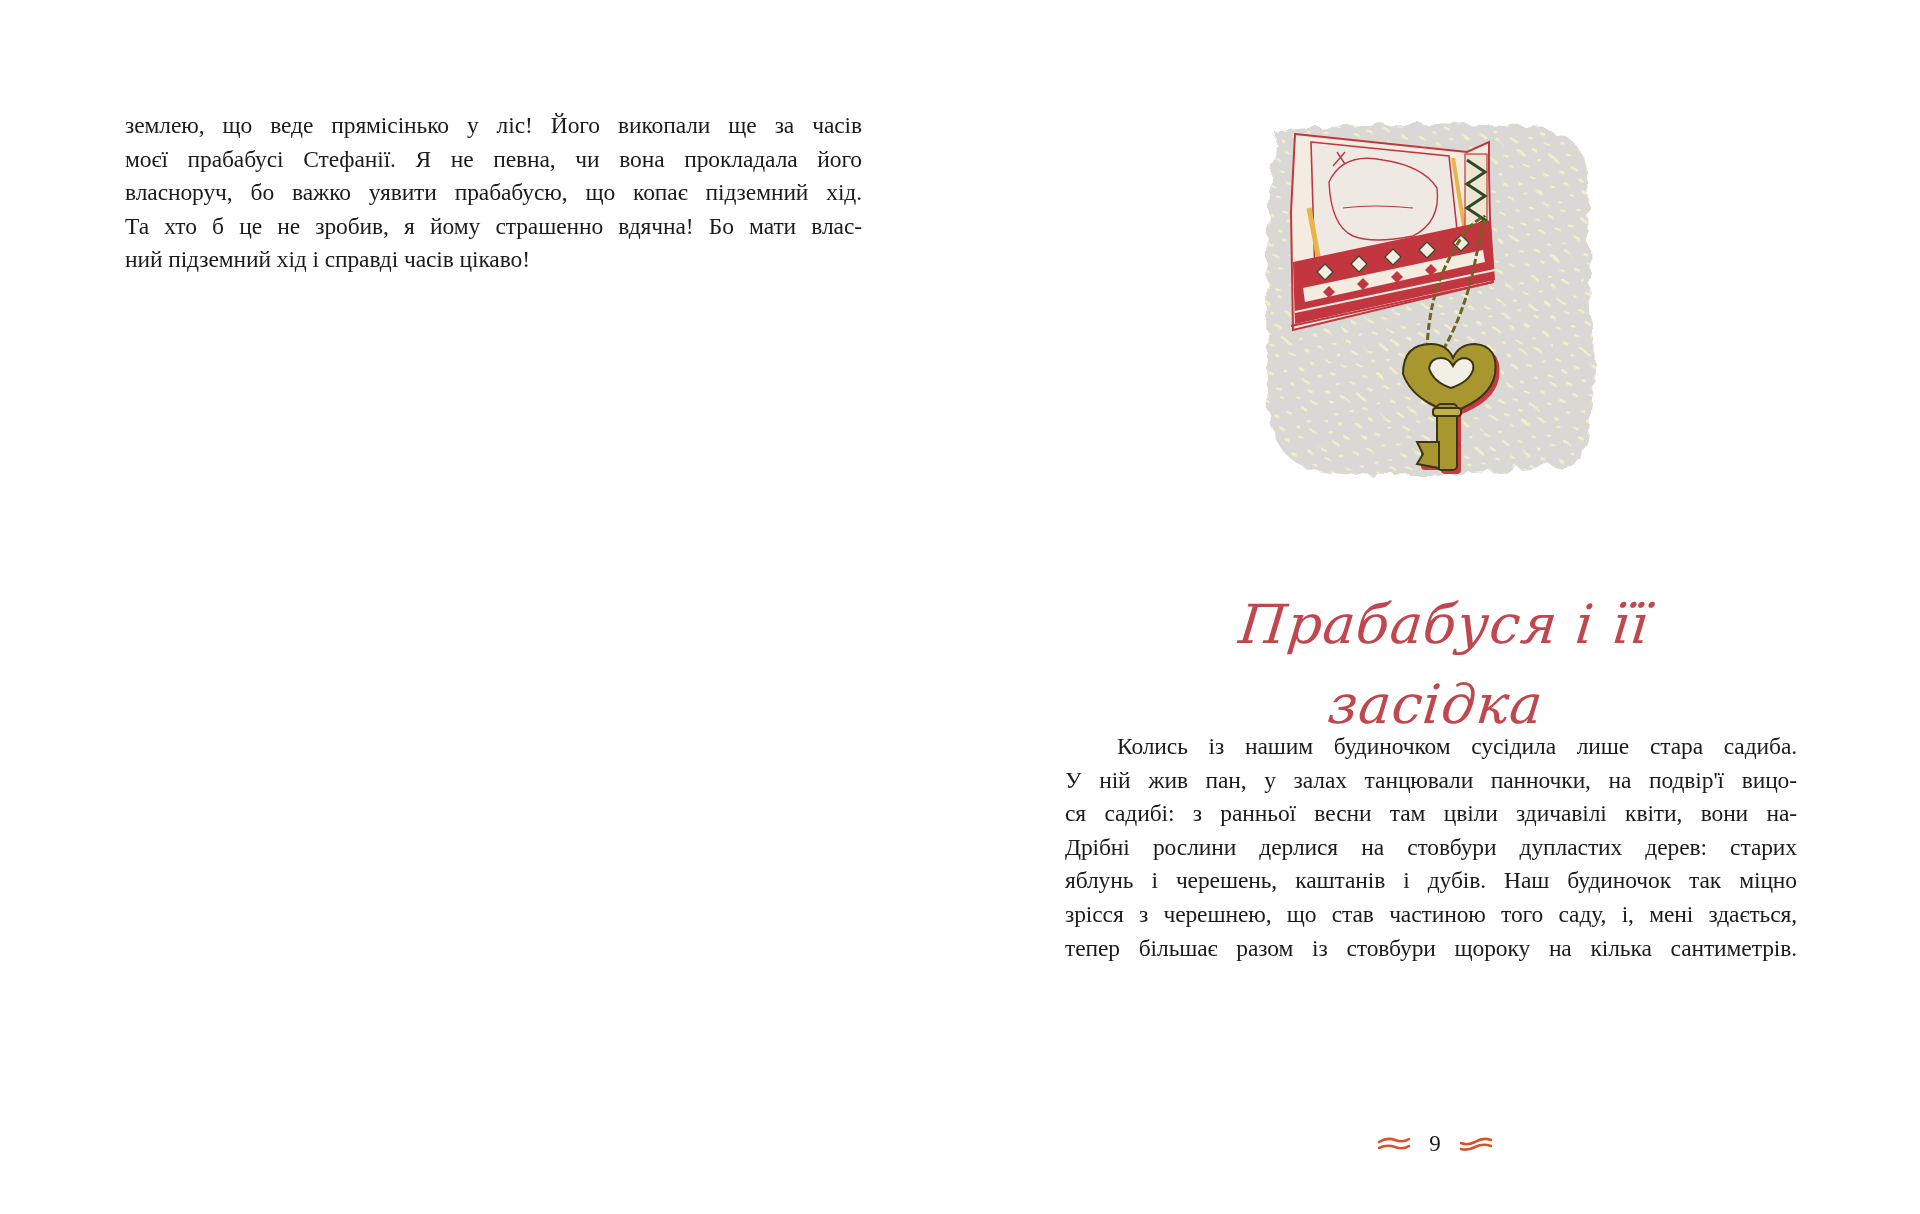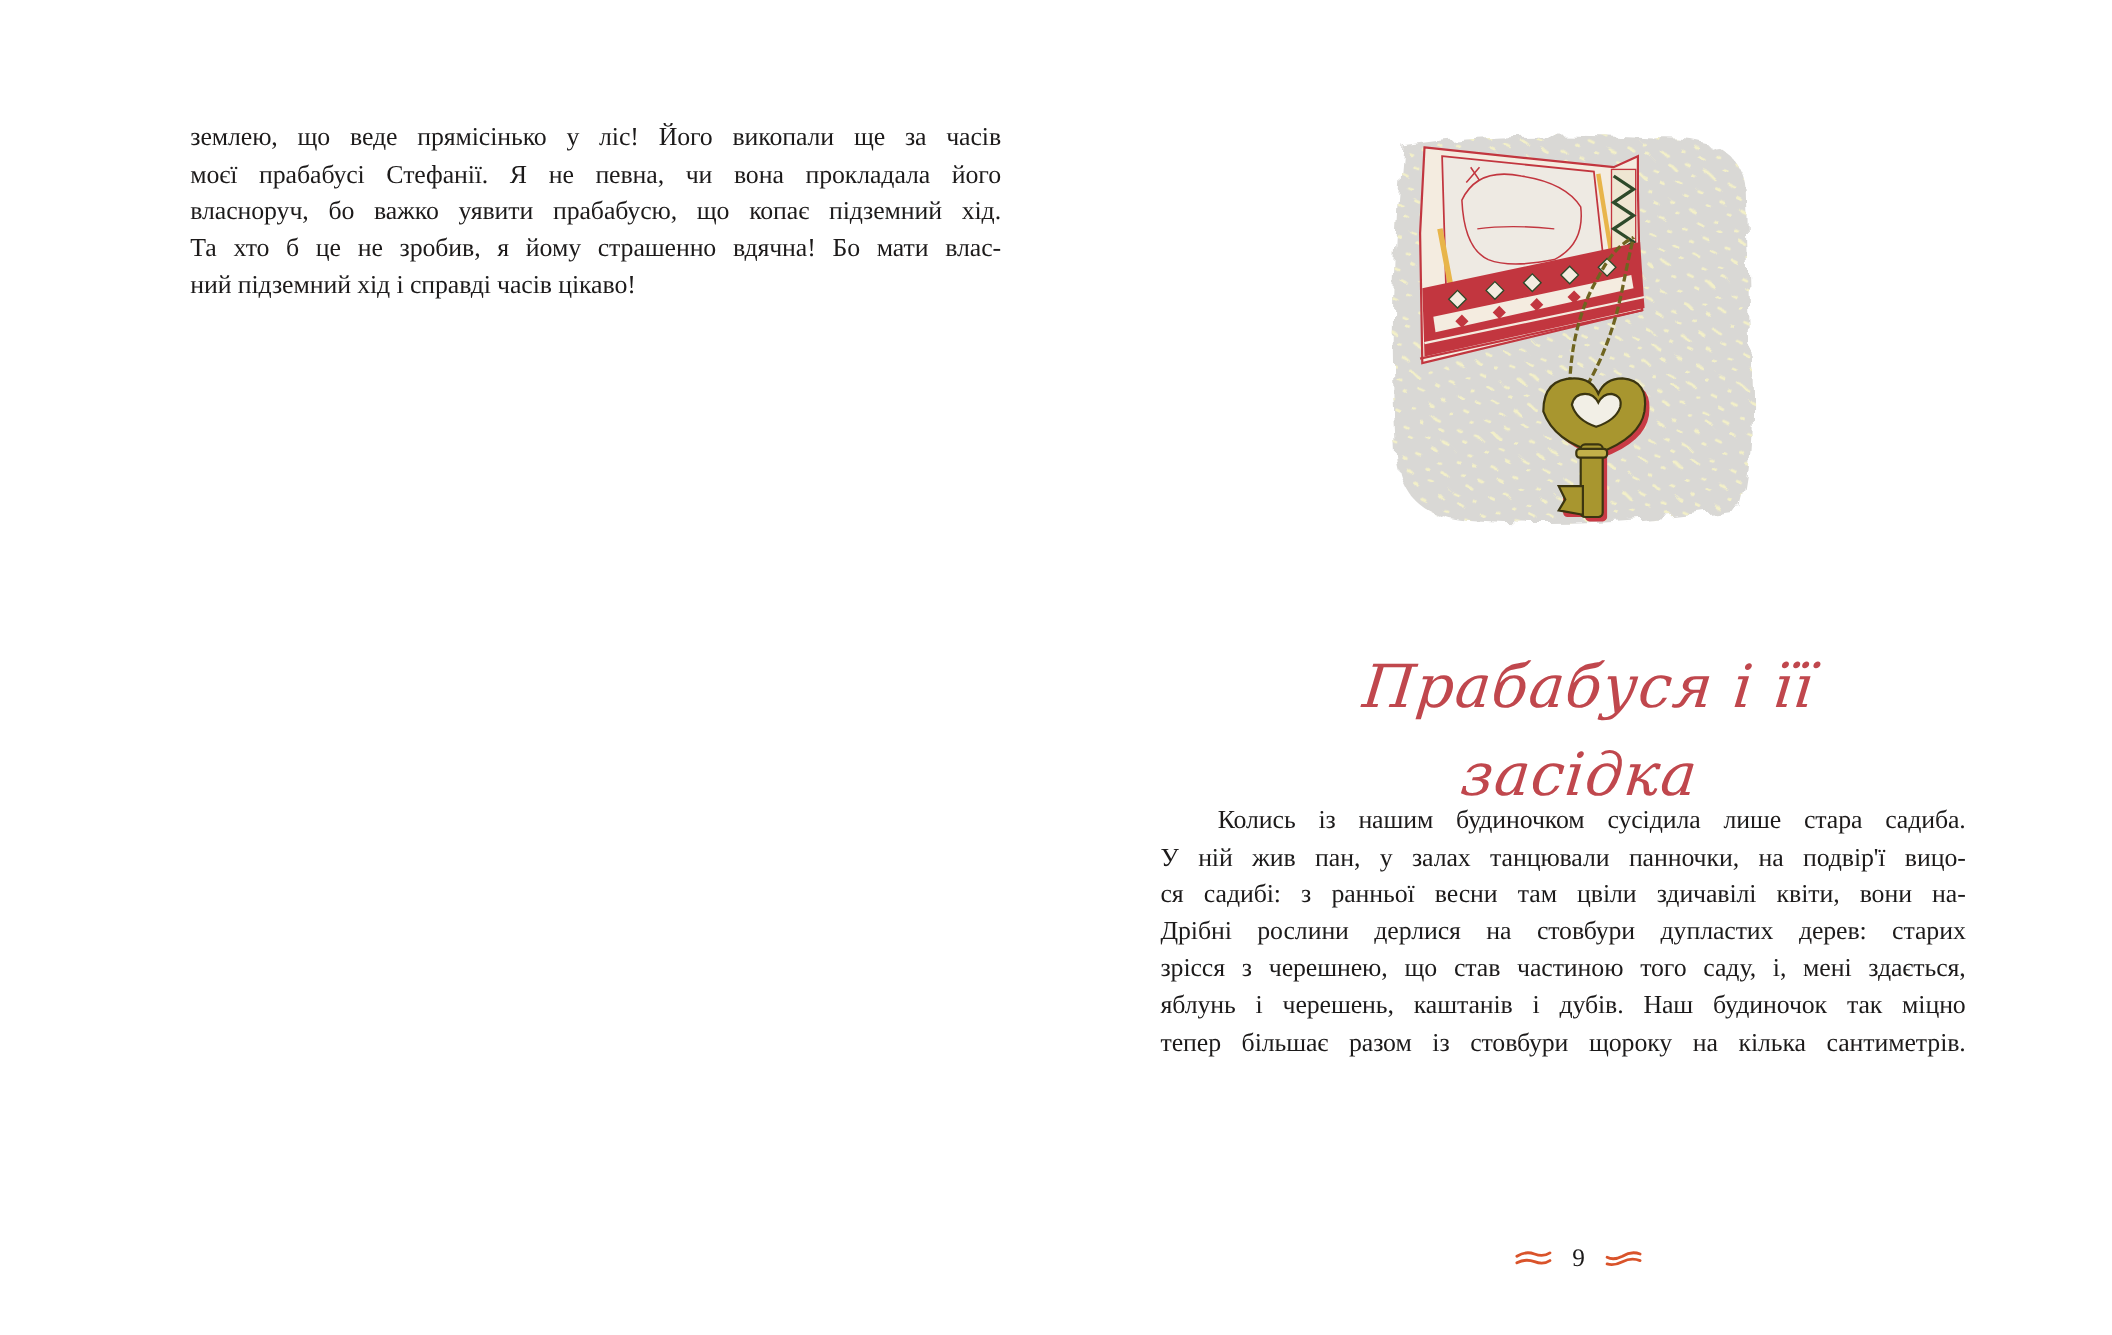--- a/index.html
+++ b/index.html
@@ -35,24 +35,23 @@
     text-align: justify;
     text-align-last: justify;
   }
   .text-block .line.last {
     text-align-last: left;
   }
   .left-text {
     left: 125px;
     top: 109px;
     width: 737px;
-    margin-left: 48px;
   }
   .right-text {
-    left: 95px;          
+    left: 105px;          
     top: 730px;
     width: 732px;
   }
   .right-text .line.indent {
     padding-left: 52px;
   }
 
   .illustration {
     position: absolute;
     left: 293px;          
@@ -182,22 +181,22 @@
     </svg>
   </div>
 
   <div class="chapter-title">Прабабуся і її засідка</div>
 
   <div class="text-block right-text">
     <span class="line indent">Колись із нашим будиночком сусідила лише стара садиба.</span>
     <span class="line">У ній жив пан, у залах танцювали панночки, на подвір'ї вицо-</span>
     <span class="line">ся садибі: з ранньої весни там цвіли здичавілі квіти, вони на-</span>
     <span class="line">Дрібні рослини дерлися на стовбури дупластих дерев: старих</span>
+    <span class="line">яблунь і черешень, каштанів і дубів. Наш будиночок так міцно</span>
     <span class="line">зрісся з черешнею, що став частиною того саду, і, мені здається,</span>
-    <span class="line">яблунь і черешень, каштанів і дубів. Наш будиночок так міцно</span>
     <span class="line">тепер більшає разом із стовбури щороку на кілька сантиметрів.</span>
   </div>
 
   <div class="folio">
     <svg width="34" height="20" viewBox="0 0 34 20">
       <path d="M2 8 Q10 3 18 6 Q26 9 32 5" fill="none" stroke="#d9532a" stroke-width="2.6" stroke-linecap="round"></path>
       <path d="M2 14 Q10 10 18 13 Q26 16 32 12" fill="none" stroke="#d9532a" stroke-width="2.6" stroke-linecap="round"></path>
     </svg>
     <span class="num">9</span>
     <svg width="34" height="20" viewBox="0 0 34 20">

